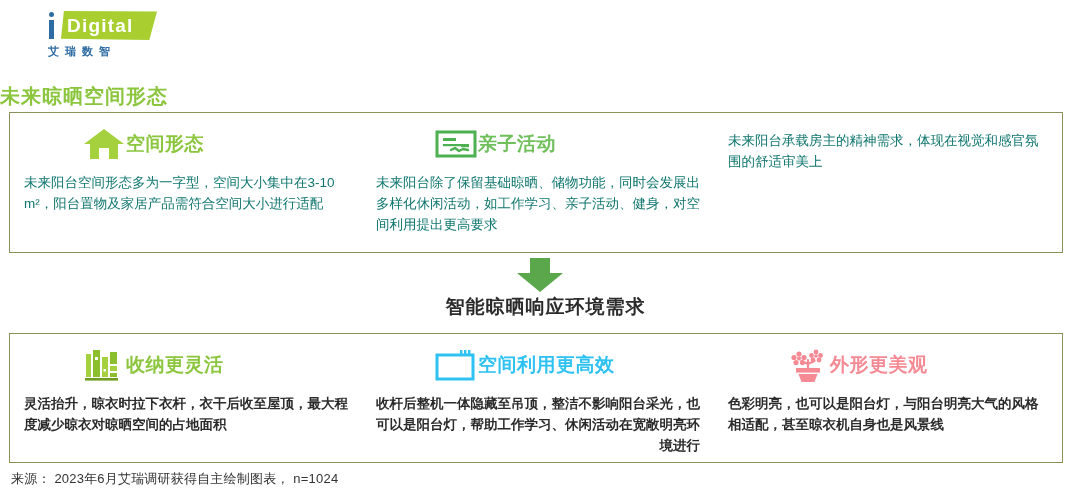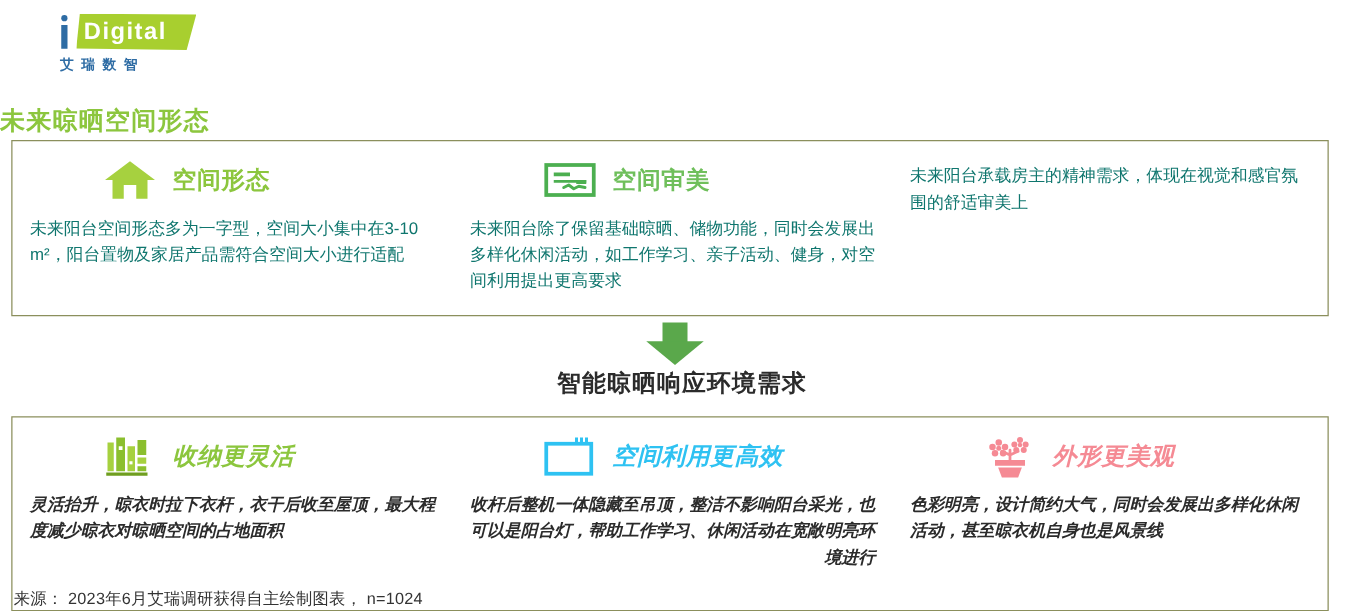--- a/index.html
+++ b/index.html
@@ -87,42 +87,41 @@
 
   
   .panel {
     position: absolute;
     left: 9px;
     width: 1054px;
     border: 1.5px solid #8b8f5c;
     background: #ffffff;
   }
   #panel-top { top: 112px; height: 141px; }
-  #panel-bottom { top: 333px; height: 156px; font-style: italic; }
+  #panel-bottom { top: 333px; height: 130px; }
 
   .cards {
     display: flex;
     width: 100%;
     height: 100%;
   }
   .card {
     flex: 1 1 0;
     padding: 10px 14px 6px 14px;
     min-width: 0;
   }
   #panel-top .card:nth-child(1) { flex: 0 0 352px; }
   #panel-top .card:nth-child(2) { flex: 0 0 352px; }
   #panel-bottom .card:nth-child(1) { flex: 0 0 352px; }
   #panel-bottom .card:nth-child(2) { flex: 0 0 352px; text-align: right; }
 
   .card-head {
     display: flex;
     align-items: center;
     justify-content: flex-start;
-    gap: 12px;
     height: 42px;
     padding-left: 58px;
   }
   .card-icon {
     flex: 0 0 auto;
     width: 44px; height: 38px;
     display: flex;
     align-items: center;
     justify-content: center;
   }
@@ -224,21 +223,21 @@
         <div class="card-head">
           <div class="card-icon">
             <svg width="44" height="32" viewBox="0 0 44 32">
               <rect x="3" y="4" width="38" height="24" fill="none" stroke="#4caf50" stroke-width="3"></rect>
               <rect x="9" y="10" width="13" height="3" fill="#4caf50"></rect>
               <rect x="9" y="16" width="26" height="2.2" fill="#4caf50"></rect>
               <rect x="27" y="16" width="8" height="3.2" fill="#4caf50"></rect>
               <path d="M17 22 L21 20 L25 23 L29 21 L34 22" fill="none" stroke="#4caf50" stroke-width="2.4" stroke-linecap="round" stroke-linejoin="round"></path>
             </svg>
           </div>
-          <div class="card-title" style="color:#6fbf5b">空间审美</div>
+          <div class="card-title" style="color:#6fbf5b">亲子活动</div>
         </div>
         <div class="card-body">未来阳台除了保留基础晾晒、储物功能，同时会发展出多样化休闲活动，如工作学习、亲子活动、健身，对空间利用提出更高要求</div>
       </div>
 
       <div class="card">
         <div class="card-body">未来阳台承载房主的精神需求，体现在视觉和感官氛围的舒适审美上</div>
       </div>
 
     </div>
   </div>
@@ -308,21 +307,21 @@
                 <circle cx="32" cy="13" r="2.4"></circle>
                 <circle cx="29" cy="9" r="1.8"></circle>
               </g>
               <path d="M21 22 L21 13 M21 17 L14.5 14 M21 17 L27.5 14" stroke="#f58a94" stroke-width="2.2" fill="none" stroke-linecap="round"></path>
               <rect x="9" y="21" width="24" height="4.6" fill="#f58a94"></rect>
               <path d="M11.5 27 L30.5 27 L27.5 35 L14.5 35 Z" fill="#f58a94"></path>
             </svg>
           </div>
           <div class="card-title" style="color:#f58a94">外形更美观</div>
         </div>
-        <div class="card-body bold">色彩明亮，设计简约大气，同时会发展出多样化休闲活动，甚至晾衣机自身也是风景线</div>
+        <div class="card-body bold">色彩明亮，也可以是阳台灯，与阳台明亮大气的风格相适配，甚至晾衣机自身也是风景线</div>
       </div>
 
     </div>
   </div>
 
   <div class="footer-src">来源： 2023年6月艾瑞调研获得自主绘制图表， n=1024</div>
 
 </div>
 
 </body></html>

